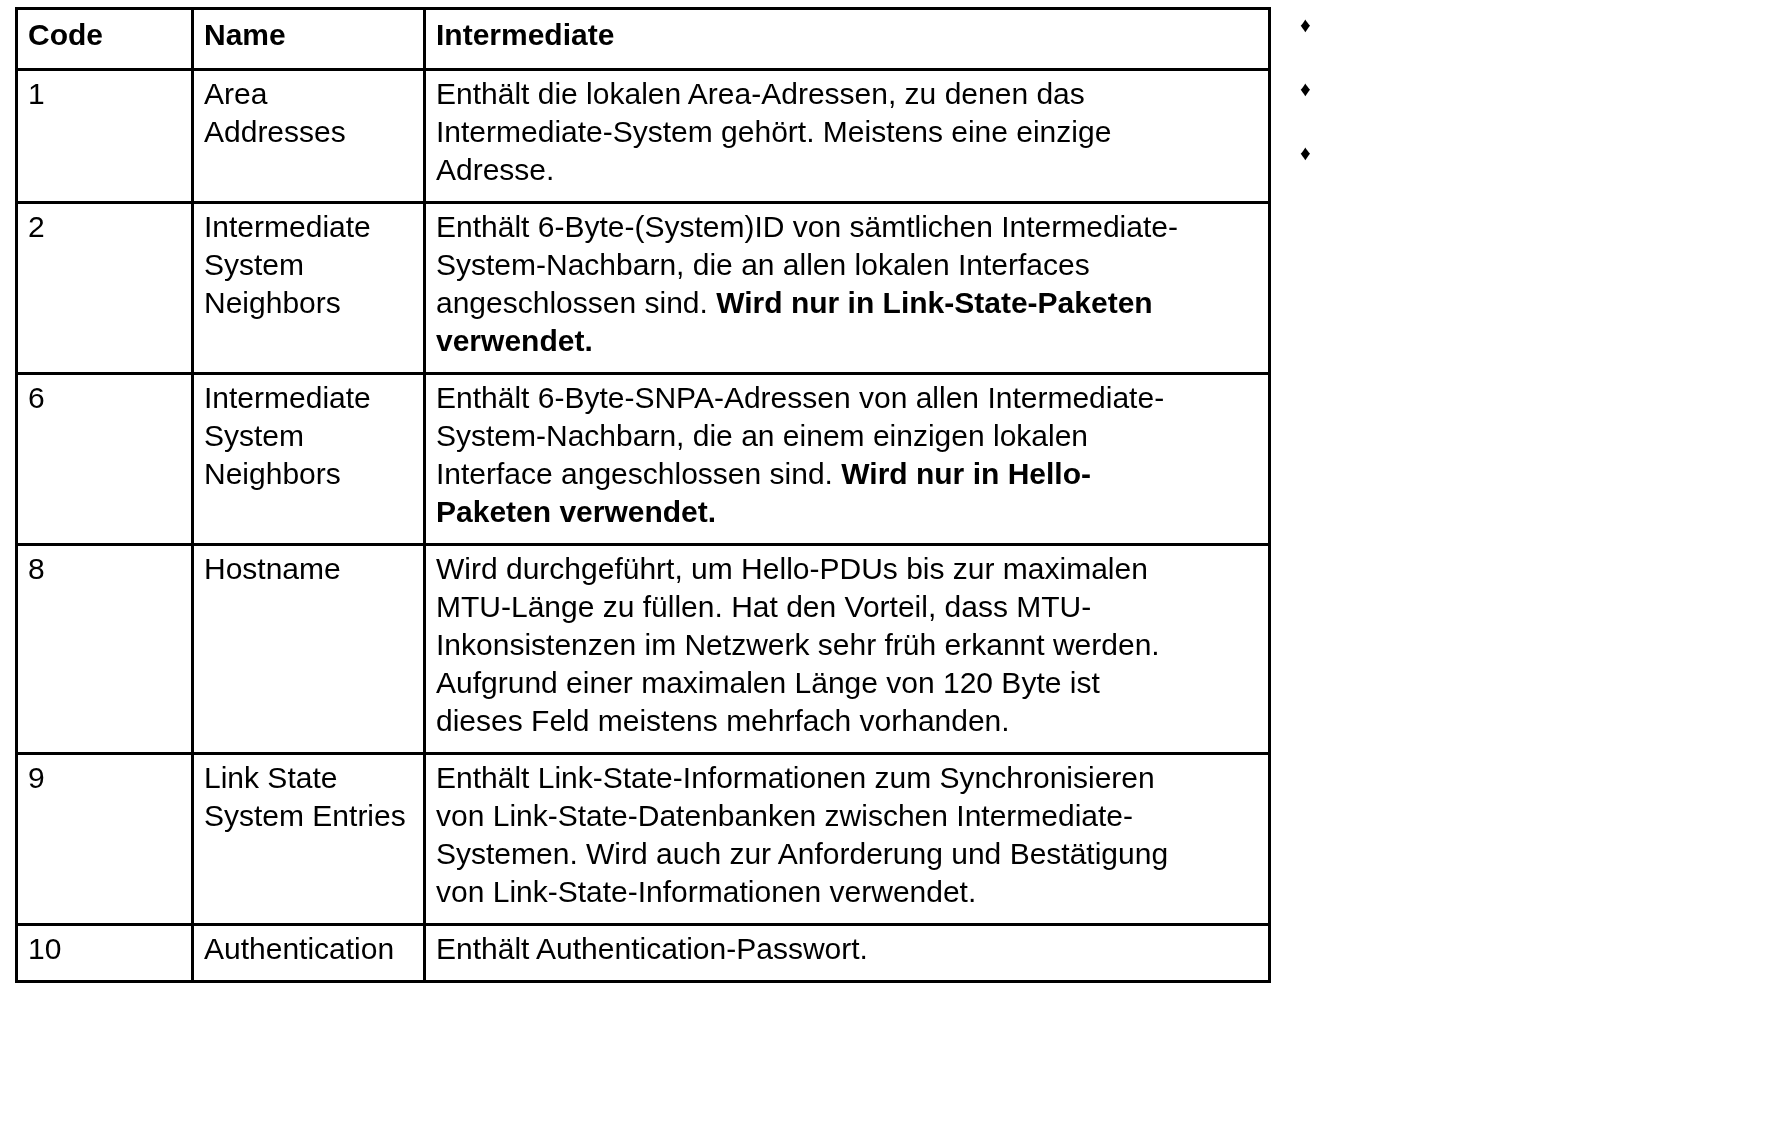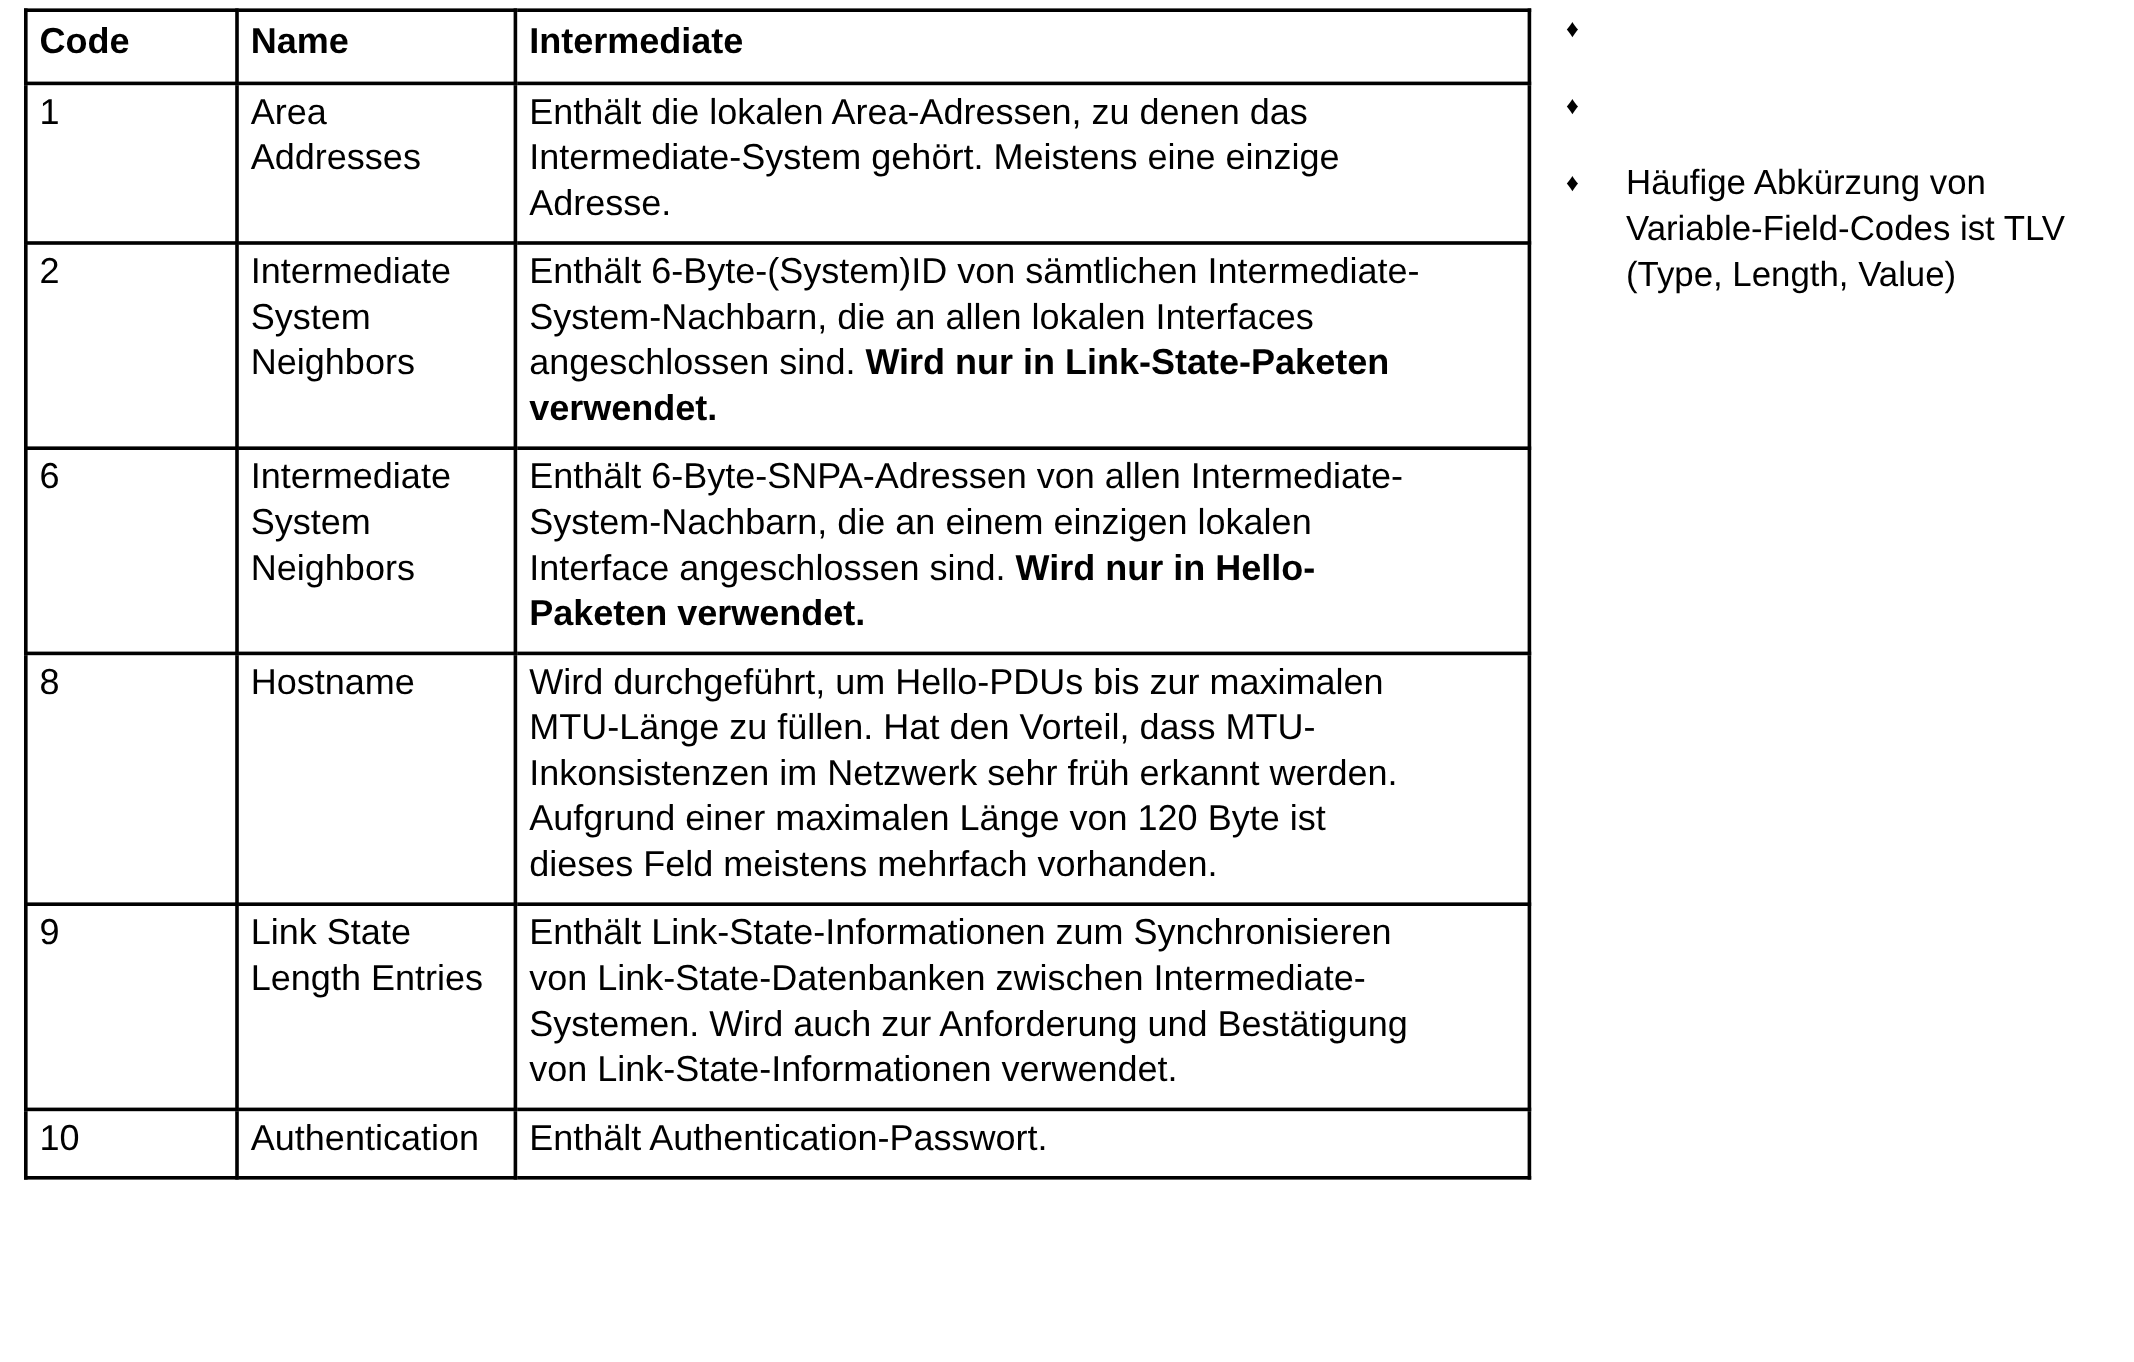--- a/index.html
+++ b/index.html
@@ -10,21 +10,20 @@
   body {
     width: 1778px;
     height: 1135px;
     font-family: "Liberation Sans", "DejaVu Sans", sans-serif;
     color: #000000;
     overflow: hidden;
   }
   .layout {
     display: flex;
     align-items: flex-start;
-    justify-content: center;
   }
   .table-wrap {
     margin: 7px 0 0 15px;
   }
   table.tlv {
     border-collapse: collapse;
     table-layout: fixed;
     width: 1253px;
     background: #ffffff;
   }
@@ -126,21 +125,21 @@
     <td class="desc-cell"><span>Wird durchgeführt, um Hello-PDUs bis zur maximalen
 MTU-Länge zu füllen. Hat den Vorteil, dass MTU-
 Inkonsistenzen im Netzwerk sehr früh erkannt werden.
 Aufgrund einer maximalen Länge von 120 Byte ist
 dieses Feld meistens mehrfach vorhanden.</span></td>
   </tr>
 
   <tr>
     <td class="code-cell">9</td>
     <td class="name-cell">Link State
-Length Entries</td>
+System Entries</td>
     <td class="desc-cell"><span>Enthält Link-State-Informationen zum Synchronisieren
 von Link-State-Datenbanken zwischen Intermediate-
 Systemen. Wird auch zur Anforderung und Bestätigung
 von Link-State-Informationen verwendet.</span></td>
   </tr>
 
   <tr>
     <td class="code-cell">10</td>
     <td class="name-cell">Authentication</td>
     <td class="desc-cell"><span>Enthält Authentication-Passwort.</span></td>
@@ -154,19 +153,16 @@
   <div class="note">
     <span class="diamond">♦</span>
   </div>
 
   <div class="note">
     <span class="diamond">♦</span>
   </div>
 
   <div class="note">
     <span class="diamond">♦</span>
-    <span class="note-text">Häufige Abkürzung von
-Variable-Field-Codes ist TLV
-(Type, Length, Value)</span>
   </div>
 </div>
 
 </div>
 
 </body></html>

